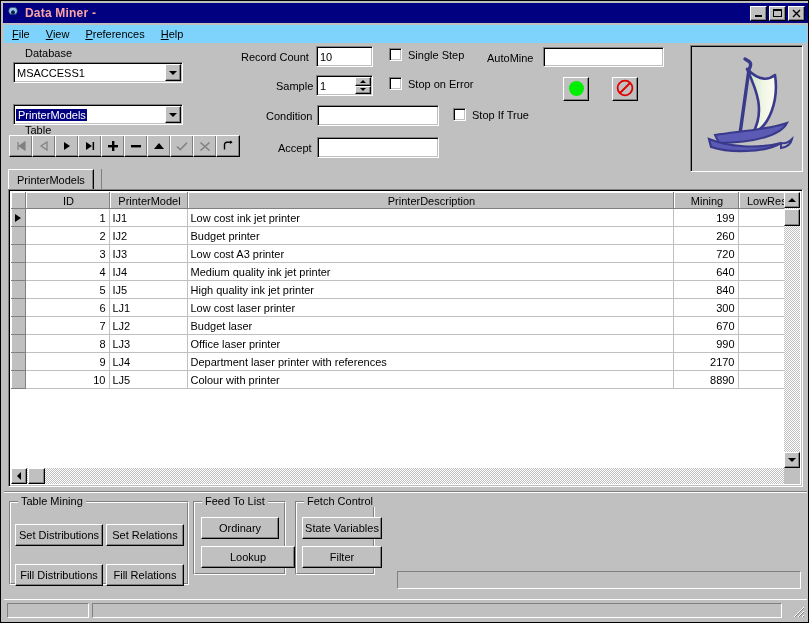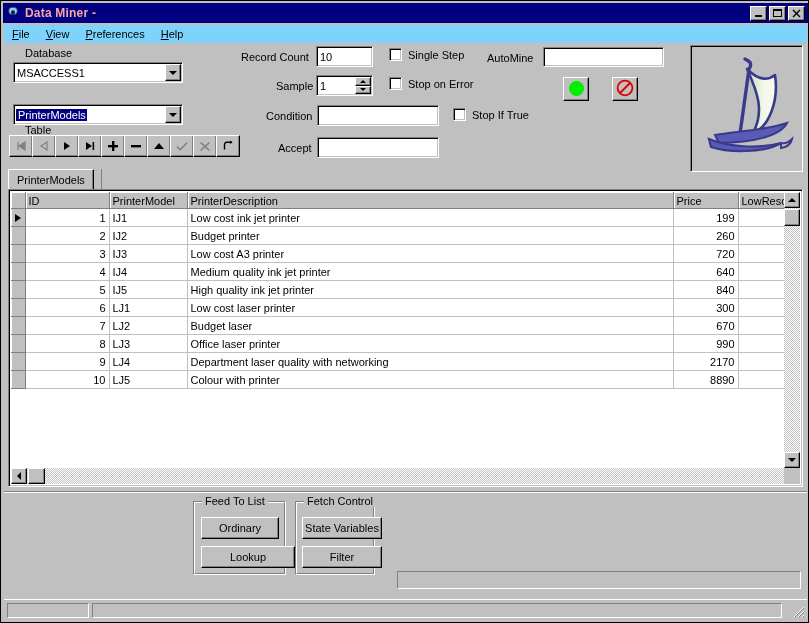--- a/index.html
+++ b/index.html
@@ -305,21 +305,21 @@
   }
   table.dg th {
     background: #c0c0c0;
     border-right: 1px solid #808080;
     border-bottom: 1px solid #808080;
     border-top: 1px solid #ffffff;
     box-shadow: inset 1px 0 0 #ffffff;
     height: 16px;
     font-weight: normal;
     font-size: 11px;
-    text-align: left;
+    text-align: center;
     padding: 0 0 0 3px;
     color: #000;
     white-space: nowrap;
     overflow: hidden;
     box-sizing: border-box;
   }
   table.dg th.col-indicator {
     width: 14px; padding: 0;
   }
   table.dg td {
@@ -698,21 +698,21 @@
           <col style="width:486px">
             <col style="width:65px">
             <col style="width:87px">
         </colgroup>
         <thead>
           <tr>
             <th class="col-indicator"></th>
             <th>ID</th>
             <th>PrinterModel</th>
             <th>PrinterDescription</th>
-            <th>Price</th>
+            <th>Mining</th>
             <th>LowResolution</th>
           </tr>
         </thead>
         <tbody id="grid-body">
             <tr>
               <td class="ind">
                 <div class="cur-arrow"></div>
               </td>
               <td class="num">1</td>
               <td>IJ1</td>
@@ -773,21 +773,21 @@
               <td class="num">8</td>
               <td>LJ3</td>
               <td>Office laser printer</td>
               <td class="num">990</td>
               <td class="num">300</td>
             </tr>
             <tr>
               <td class="ind"></td>
               <td class="num">9</td>
               <td>LJ4</td>
-              <td>Department laser quality with networking</td>
+              <td>Department laser printer with references</td>
               <td class="num">2170</td>
               <td class="num">300</td>
             </tr>
             <tr>
               <td class="ind"></td>
               <td class="num">10</td>
               <td>LJ5</td>
               <td>Colour with printer</td>
               <td class="num">8890</td>
               <td class="num">300</td>
@@ -812,20 +812,28 @@
       <div class="sbbtn" style="left:0; top:0; width:16px; height:16px;">
           <div class="tri-left"></div>
         </div>
       <div class="sbthumb" style="left:17px; top:0; width:17px; height:16px;"></div>
     </div>
     <div style="position:absolute; right:2px; bottom:2px; width:16px; height:16px; background:#c0c0c0;"></div>
   </div>
 
   <div class="bottom-sep"></div>
 
+  <div class="gbox" style="left:8px; top:500px; width:180px; height:84px;">
+    <div class="gbox-inner"></div>
+    <div class="gbox-title">Table Mining</div>
+    <div class="pbtn" style="left:5px; top:22px; width:88px; height:22px;">Set Distributions</div>
+    <div class="pbtn" style="left:96px; top:22px; width:78px; height:22px;">Set Relations</div>
+    <div class="pbtn" style="left:5px; top:62px; width:88px; height:22px;">Fill Distributions</div>
+    <div class="pbtn" style="left:96px; top:62px; width:78px; height:22px;">Fill Relations</div>
+  </div>
 
   <div class="gbox" style="left:192px; top:500px; width:93px; height:74px;">
     <div class="gbox-inner"></div>
     <div class="gbox-title">Feed To List</div>
     <div class="pbtn" style="left:7px; top:15px; width:78px; height:22px;">Ordinary</div>
     <div class="pbtn" style="left:7px; top:44px; width:94px; height:22px;">Lookup</div>
   </div>
 
   <div class="gbox" style="left:294px; top:500px; width:80px; height:74px;">
     <div class="gbox-inner"></div>

